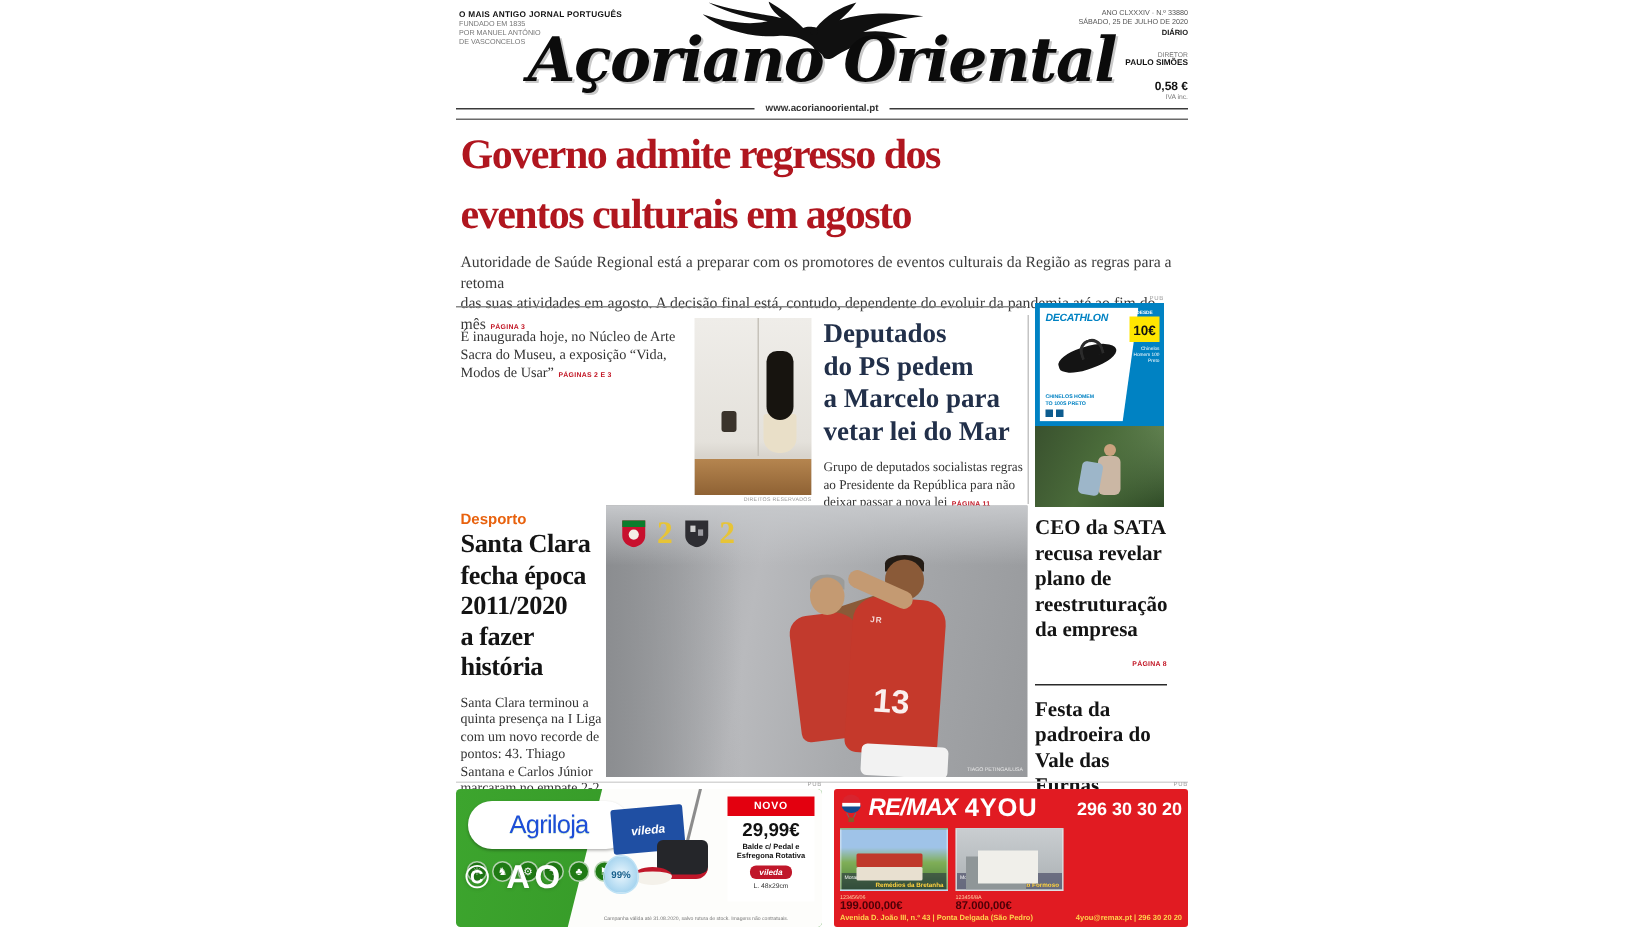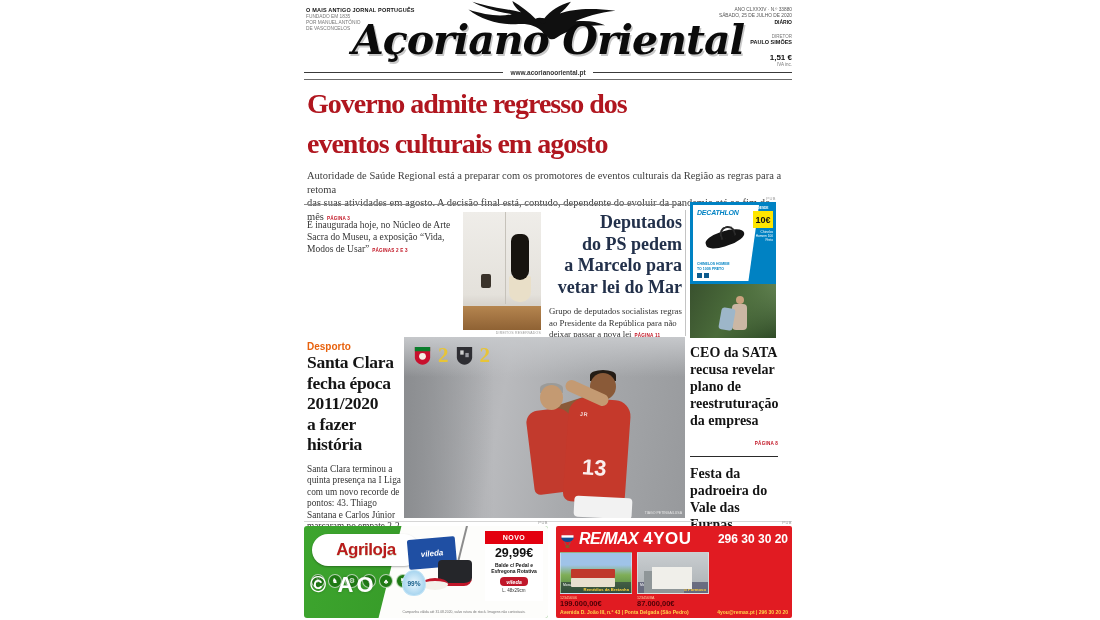--- a/index.html
+++ b/index.html
@@ -36,21 +36,21 @@
   .standfirst { position:absolute; left:3px; top:169px; width:484px;
                 font-family:"Liberation Serif", serif; font-size:10.5px; line-height:13.5px;
                 color:#3c3c3c; }
   .standfirst .txt { white-space:pre-line; }
   .ptag { color:#c11322; font-family:"Liberation Sans", sans-serif; font-weight:bold;
           font-size:4.6px; letter-spacing:.2px; margin-left:3px; text-transform:uppercase; }
   .rule1 { position:absolute; left:0; top:204px; width:380px; height:1px; background:#8a8a8a; }
 
   
   .hd-teal  { color:#12809b; }
-  .hd-navy  { color:#22304a;text-align:right; }
+  .hd-navy  { color:#22304a; }
   .hd-black { color:#141414; }
   .col-hd { font-family:"Liberation Serif", serif; font-weight:bold; white-space:pre-line; }
   .col-body { font-family:"Liberation Serif", serif; color:#333; }
 
   .museu-col { position:absolute; left:3px; top:212px; width:152px; }
   .museu-col .col-hd { font-size:18px; line-height:21px; }
   .museu-col .col-body { margin-top:7px; font-size:9.5px; line-height:12px; }
 
   .museum-photo { position:absolute; left:159px; top:212px; width:78px; height:118px;
                   background:linear-gradient(#efede9 0%, #e4e1db 70%, #d8d4cd 78%);
@@ -156,21 +156,21 @@
   .rule2 { position:absolute; left:0; top:521px; width:488px; height:1px; background:#d6d6d6; }
 
   
   .agriloja { position:absolute; left:0; top:526px; width:244px; height:92px; overflow:hidden;
               background:linear-gradient(100deg,#3da52e,#2f8f22); border-radius:3px; }
   .ag-swoosh { position:absolute; left:86px; top:-6px; width:175px; height:104px; background:#fdfdfb;
                transform:skewX(-14deg); border-radius:6px; }
   .ag-pill { position:absolute; left:8px; top:8px; width:108px; height:32px; background:#fff;
              border-radius:16px; display:flex; align-items:center; justify-content:center;
              box-shadow:0 1px 2px rgba(0,0,0,.3); }
-  .ag-logo { font-size:17px; font-weight:bold; color:#b91c1c; letter-spacing:-.5px;
+  .ag-logo { font-size:17px; font-weight:normal; color:#1d4ed8; letter-spacing:-.5px;
              text-shadow:0 1px 0 #d7efd2; }
   .ag-icons { position:absolute; left:7px; top:48px; display:flex; gap:3px; }
   .ag-icons span { width:14px; height:14px; border-radius:50%; background:#1f7a14; color:#fff;
                    font-size:7px; display:flex; align-items:center; justify-content:center;
                    border:1px solid #ffffffaa; }
   .ag-box { position:absolute; left:104px; top:12px; width:48px; height:30px; background:#1f4fa3;
             transform:rotate(-5deg); border-radius:2px; display:flex; align-items:center;
             justify-content:center; }
   .ag-box i { color:#fff; font-style:italic; font-weight:bold; font-size:8px; }
   .ag-bucket { position:absolute; left:134px; top:34px; width:34px; height:26px; background:#25262a;
@@ -245,21 +245,21 @@
   </svg>
 
   <div class="mh-title serif">Açoriano Oriental</div>
 
   <div class="mh-right">
     <div class="mh-ed1">ANO CLXXXIV · N.º 33880</div>
     <div class="mh-ed2">SÁBADO, 25 DE JULHO DE 2020</div>
     <div class="mh-ed3">DIÁRIO</div>
     <div class="mh-dir-label">DIRETOR</div>
     <div class="mh-dir-name">PAULO SIMÕES</div>
-    <div class="mh-price">1,51 €</div>
+    <div class="mh-price">0,58 €</div>
     <div class="mh-price-note">IVA inc.</div>
   </div>
 
   <div class="url-row">
     <div class="line"></div>
     <span class="url-text">www.acorianooriental.pt</span>
     <div class="line"></div>
   </div>
   <div class="mh-rule"></div>
 

